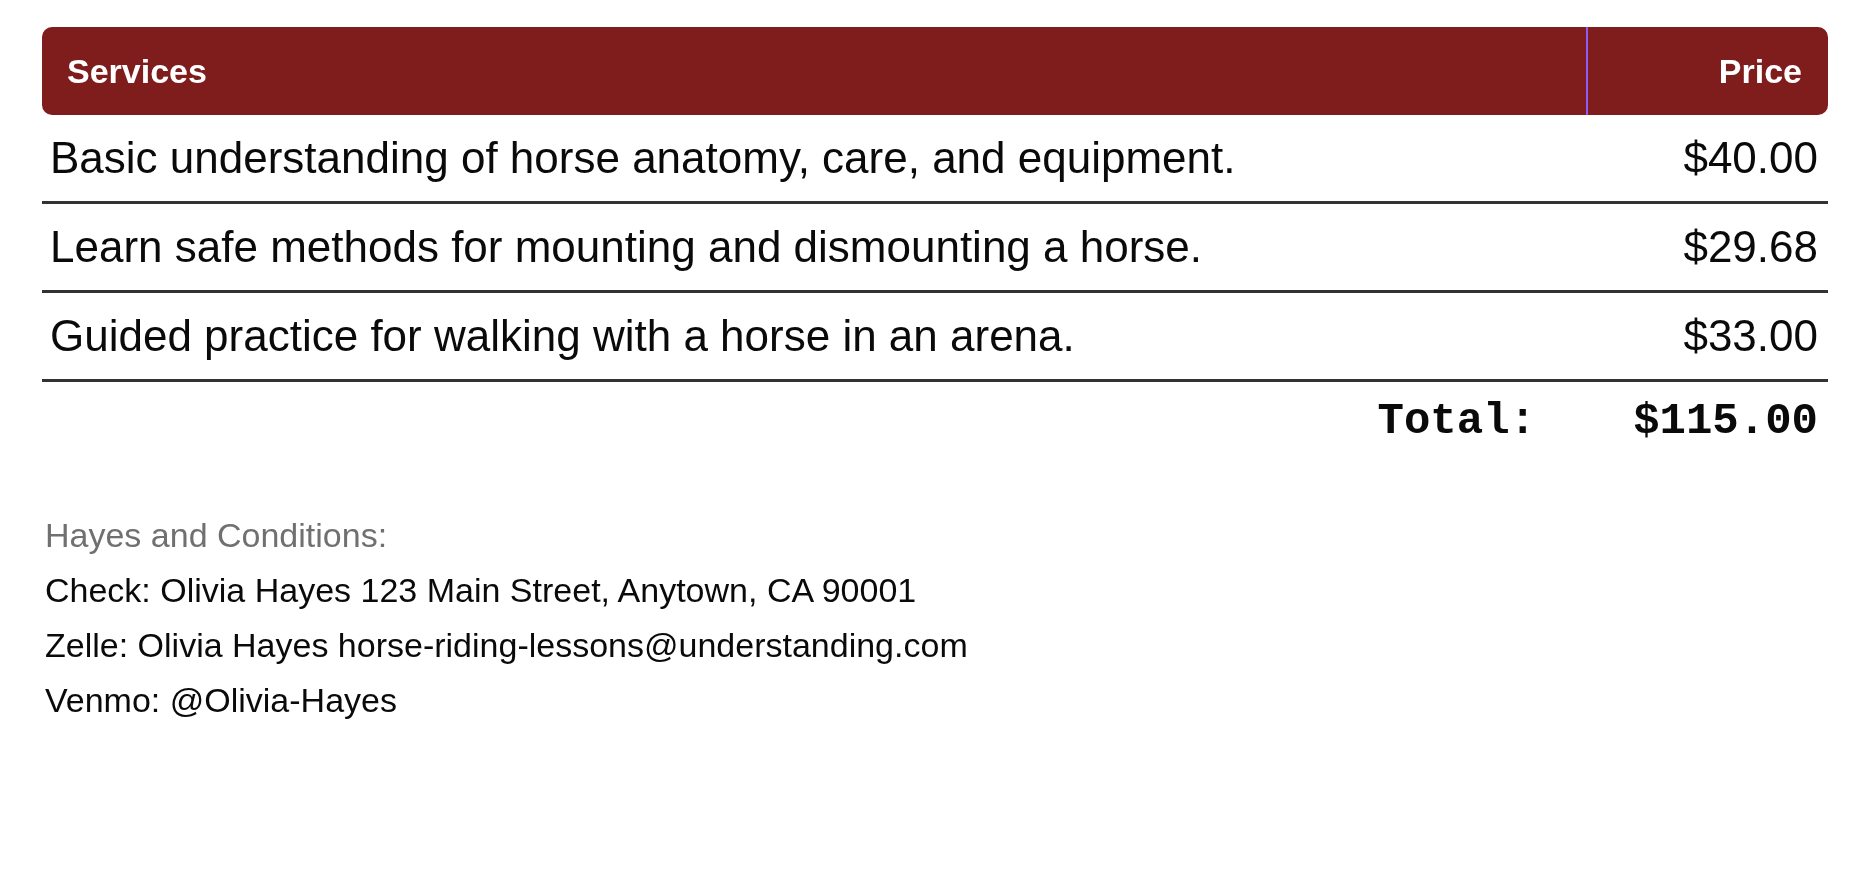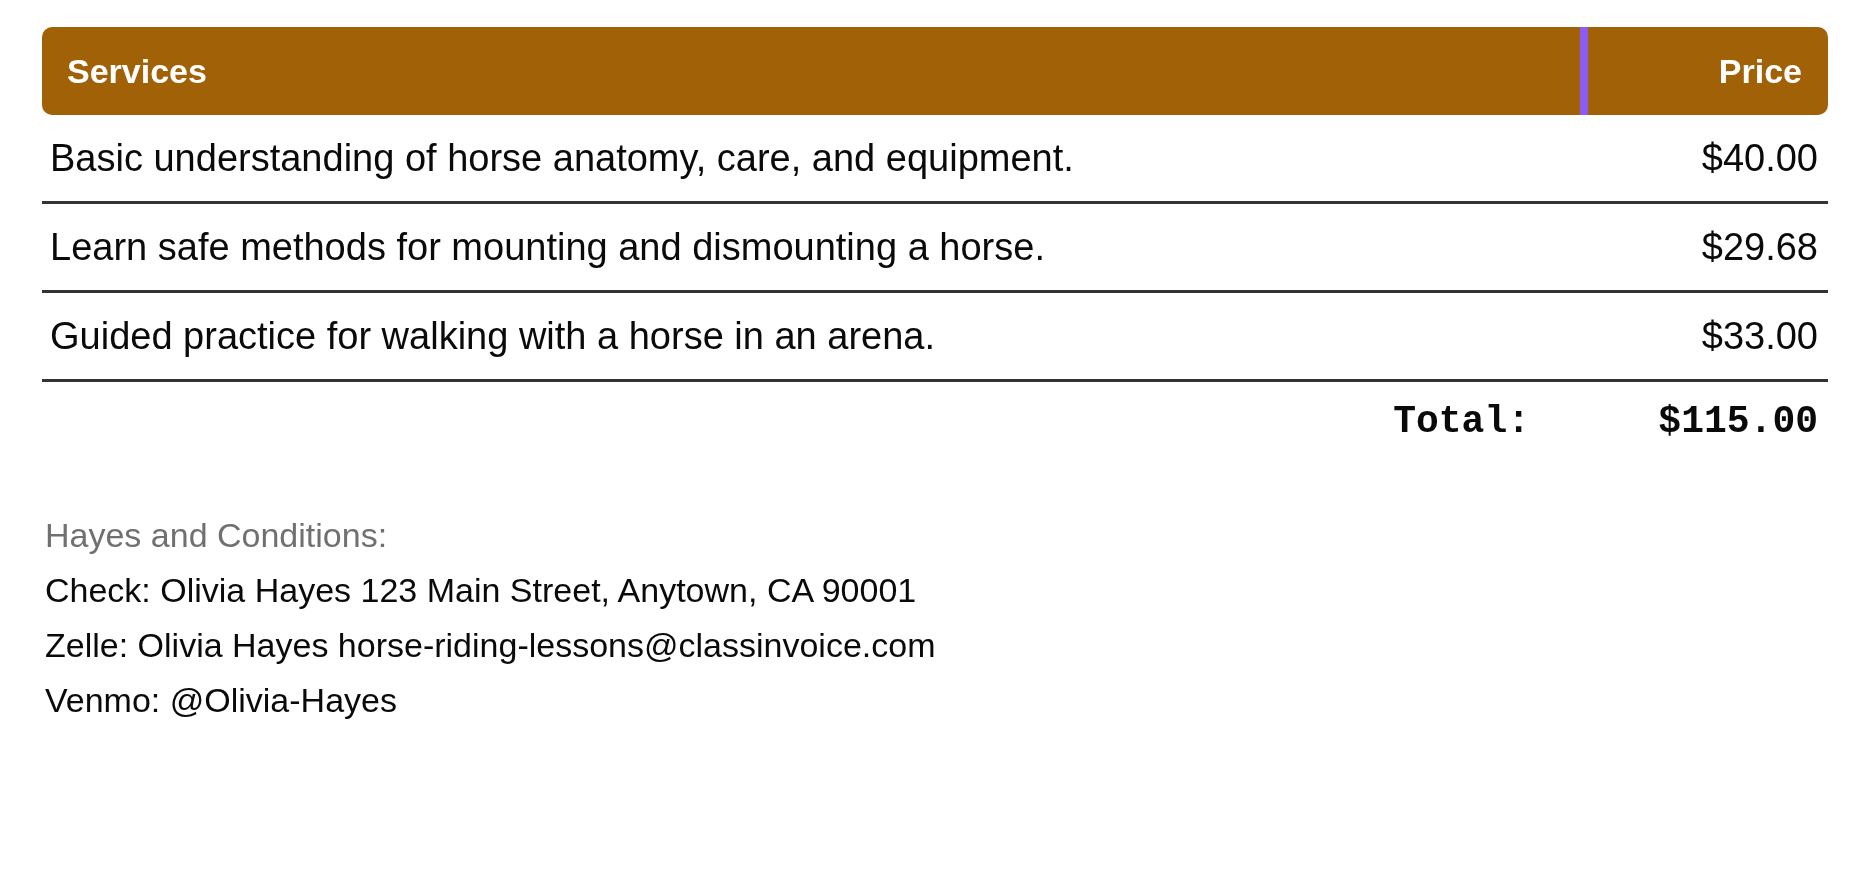--- a/index.html
+++ b/index.html
@@ -18,41 +18,41 @@
     padding: 27px 40px 0 42px;
     box-sizing: border-box;
   }
   table.services-table {
     border-collapse: separate;
     border-spacing: 0;
     width: 1786px;
     table-layout: fixed;
   }
   th {
-    background: #a16207;
+    background: #7f1d1d;
     color: #ffffff;
     font-size: 34px;
     font-weight: bold;
     height: 86px;
     vertical-align: middle;
   }
   th.th-services {
     text-align: left;
     padding-left: 25px;
     border-radius: 10px 0 0 10px;
   }
   th.th-price {
     text-align: right;
     padding-right: 26px;
     width: 213px;
-    border-left: 8px solid #8b5cf6;
+    border-left: 2px solid #8b5cf6;
     border-radius: 0 10px 10px 0;
   }
   td {
-    font-size: 38px;
+    font-size: 44px;
     height: 84px;
     vertical-align: middle;
     border-bottom: 3px solid #333333;
   }
   td.td-service {
     padding-left: 8px;
   }
   td.td-price {
     text-align: right;
     padding-right: 10px;
@@ -112,17 +112,17 @@
       <tr class="total-row">
         <td class="td-total-label">Total:</td>
         <td class="td-total-value">$115.00</td>
       </tr>
     </tbody>
   </table>
 
   <div class="terms">
     <div class="terms-heading">Hayes and Conditions:</div>
     <div class="terms-line">Check: Olivia Hayes 123 Main Street, Anytown, CA 90001</div>
-    <div class="terms-line">Zelle: Olivia Hayes horse-riding-lessons@classinvoice.com</div>
+    <div class="terms-line">Zelle: Olivia Hayes horse-riding-lessons@understanding.com</div>
     <div class="terms-line">Venmo: @Olivia-Hayes</div>
   </div>
 
 </div>
 
 </body></html>

